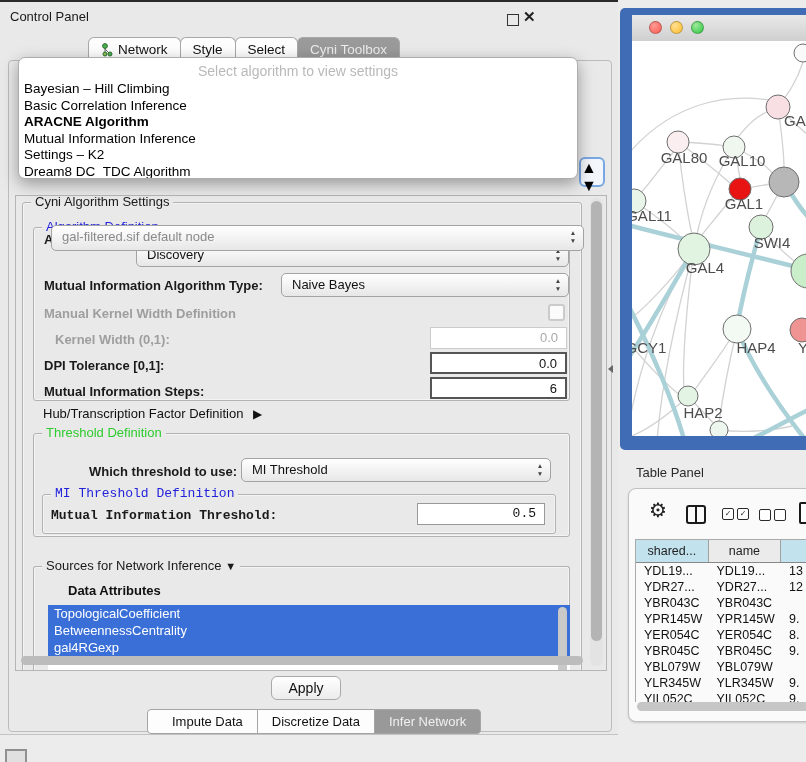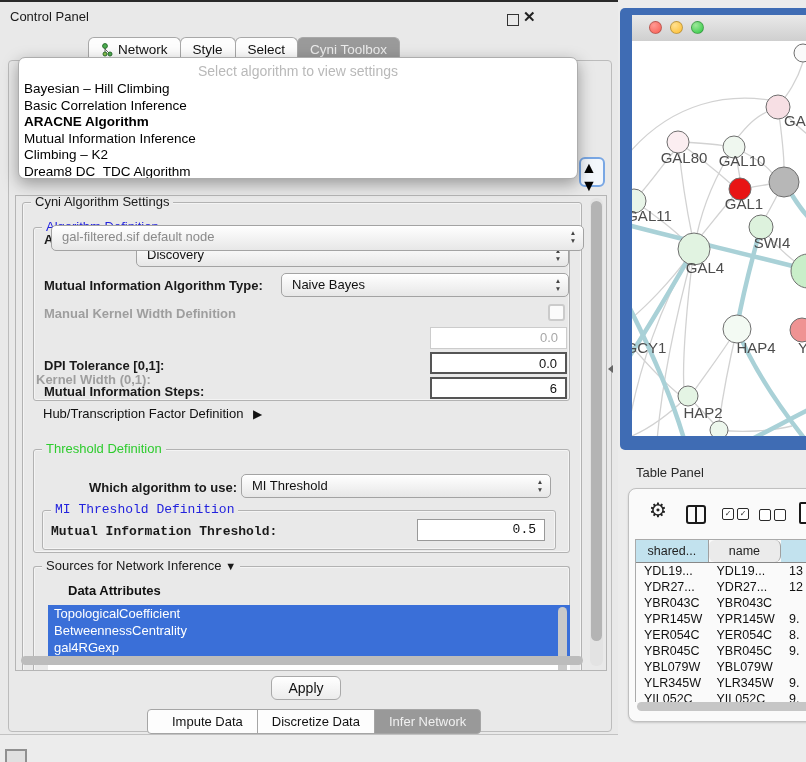--- a/index.html
+++ b/index.html
@@ -145,36 +145,36 @@
               <span>Discovery</span>
               <span class="arrows"><span>▲</span><br><span>▼</span></span>
             </div>
             <span class="lbl" style="left:10px;top:50px;">Mutual Information Algorithm Type:</span>
             <div class="combo" style="left:247px;top:45px;width:288px;">
               <span>Naive Bayes</span>
               <span class="arrows"><span>▲</span><br><span>▼</span></span>
             </div>
             <span class="lbl dis" style="left:10px;top:78px;">Manual Kernel Width Definition</span>
             <div class="cb" style="left:514px;top:76px;"></div>
-            <span class="lbl dis" style="left:2px;top:104px;margin-top:40px;">Kernel Width (0,1):</span>
+            <span class="lbl dis" style="left:21px;top:104px;">Kernel Width (0,1):</span>
             <div class="tf dis" style="left:396px;top:99px;width:137px;">0.0</div>
             <span class="lbl" style="left:10px;top:130px;">DPI Tolerance [0,1]:</span>
             <div class="tf dark" style="left:396px;top:124px;width:137px;">0.0</div>
             <span class="lbl" style="left:10px;top:156px;">Mutual Information Steps:</span>
             <div class="tf dark" style="left:396px;top:149px;width:137px;">6</div>
           </div>
 
           <div id="expander" style="left:20px;top:203px;">
             <span>Hub/Transcription Factor Definition</span>
             <span class="tri">▶</span>
           </div>
 
-          <div class="group" style="left:10px;top:246px;width:535px;height:102px;">
+          <div class="group" style="left:10px;top:230px;width:535px;height:102px;">
             <span class="gtitle gt-green">Threshold Definition</span>
-            <span class="lbl" style="left:55px;top:30px;">Which algorithm to use:</span>
+            <span class="lbl" style="left:55px;top:30px;">Which threshold to use:</span>
             <div class="combo" style="left:207px;top:24px;width:310px;">
               <span>MI Threshold</span>
               <span class="arrows"><span>▲</span><br><span>▼</span></span>
             </div>
             <div class="group" style="left:8px;top:60px;width:512px;height:38px;font-family:Liberation Mono, monospace;">
               <span class="gtitle gt-blue" style="background:#e9e9e9;">MI Threshold Definition</span>
               <span class="lbl" style="left:8px;top:13px;">Mutual Information Threshold:</span>
               <div class="tf lite" style="left:374px;top:8px;width:128px;">0.5</div>
             </div>
           </div>
@@ -205,21 +205,21 @@
     </div>
   </div>
 
   <div id="dd">
     <div id="dd-placeholder">Select algorithm to view settings</div>
     <div id="dd-items">
         <div class="dd-item">Bayesian – Hill Climbing</div>
         <div class="dd-item">Basic Correlation Inference</div>
         <div class="dd-item bold">ARACNE Algorithm</div>
         <div class="dd-item">Mutual Information Inference</div>
-        <div class="dd-item">Climbing – K2</div>
+        <div class="dd-item">Settings – K2</div>
         <div class="dd-item">Dream8 DC_TDC Algorithm</div>
       </div>
   </div>
 
   <div id="divider-arrow"></div>
   <div id="corner-btn"></div>
 
   <div id="netwin">
     <div id="net-titlebar">
       <div class="tl" id="tl-close"></div>
@@ -302,21 +302,21 @@
     </div>
     <div class="ticon cbpair" id="unchecked-pair">
       <div class="mini-cb"></div>
       <div class="mini-cb"></div>
     </div>
     <div class="ticon" id="page-icon"></div>
 
     <div id="ttable">
       <div id="thead">
         <div class="hc hl c1" style="width:77px;">shared...</div>
-        <div class="hc c2" style="width:77px;border-radius:6px;">name</div>
+        <div class="hc c2" style="width:77px;">name</div>
         <div class="hc hl c3" style="width:40px;"></div>
       </div>
       <div id="table-rows">
           <div class="trow">
             <div class="c c1">YDL19...</div>
             <div class="c c2">YDL19...</div>
             <div class="c c3">13</div>
           </div>
           <div class="trow">
             <div class="c c1">YDR27...</div>

